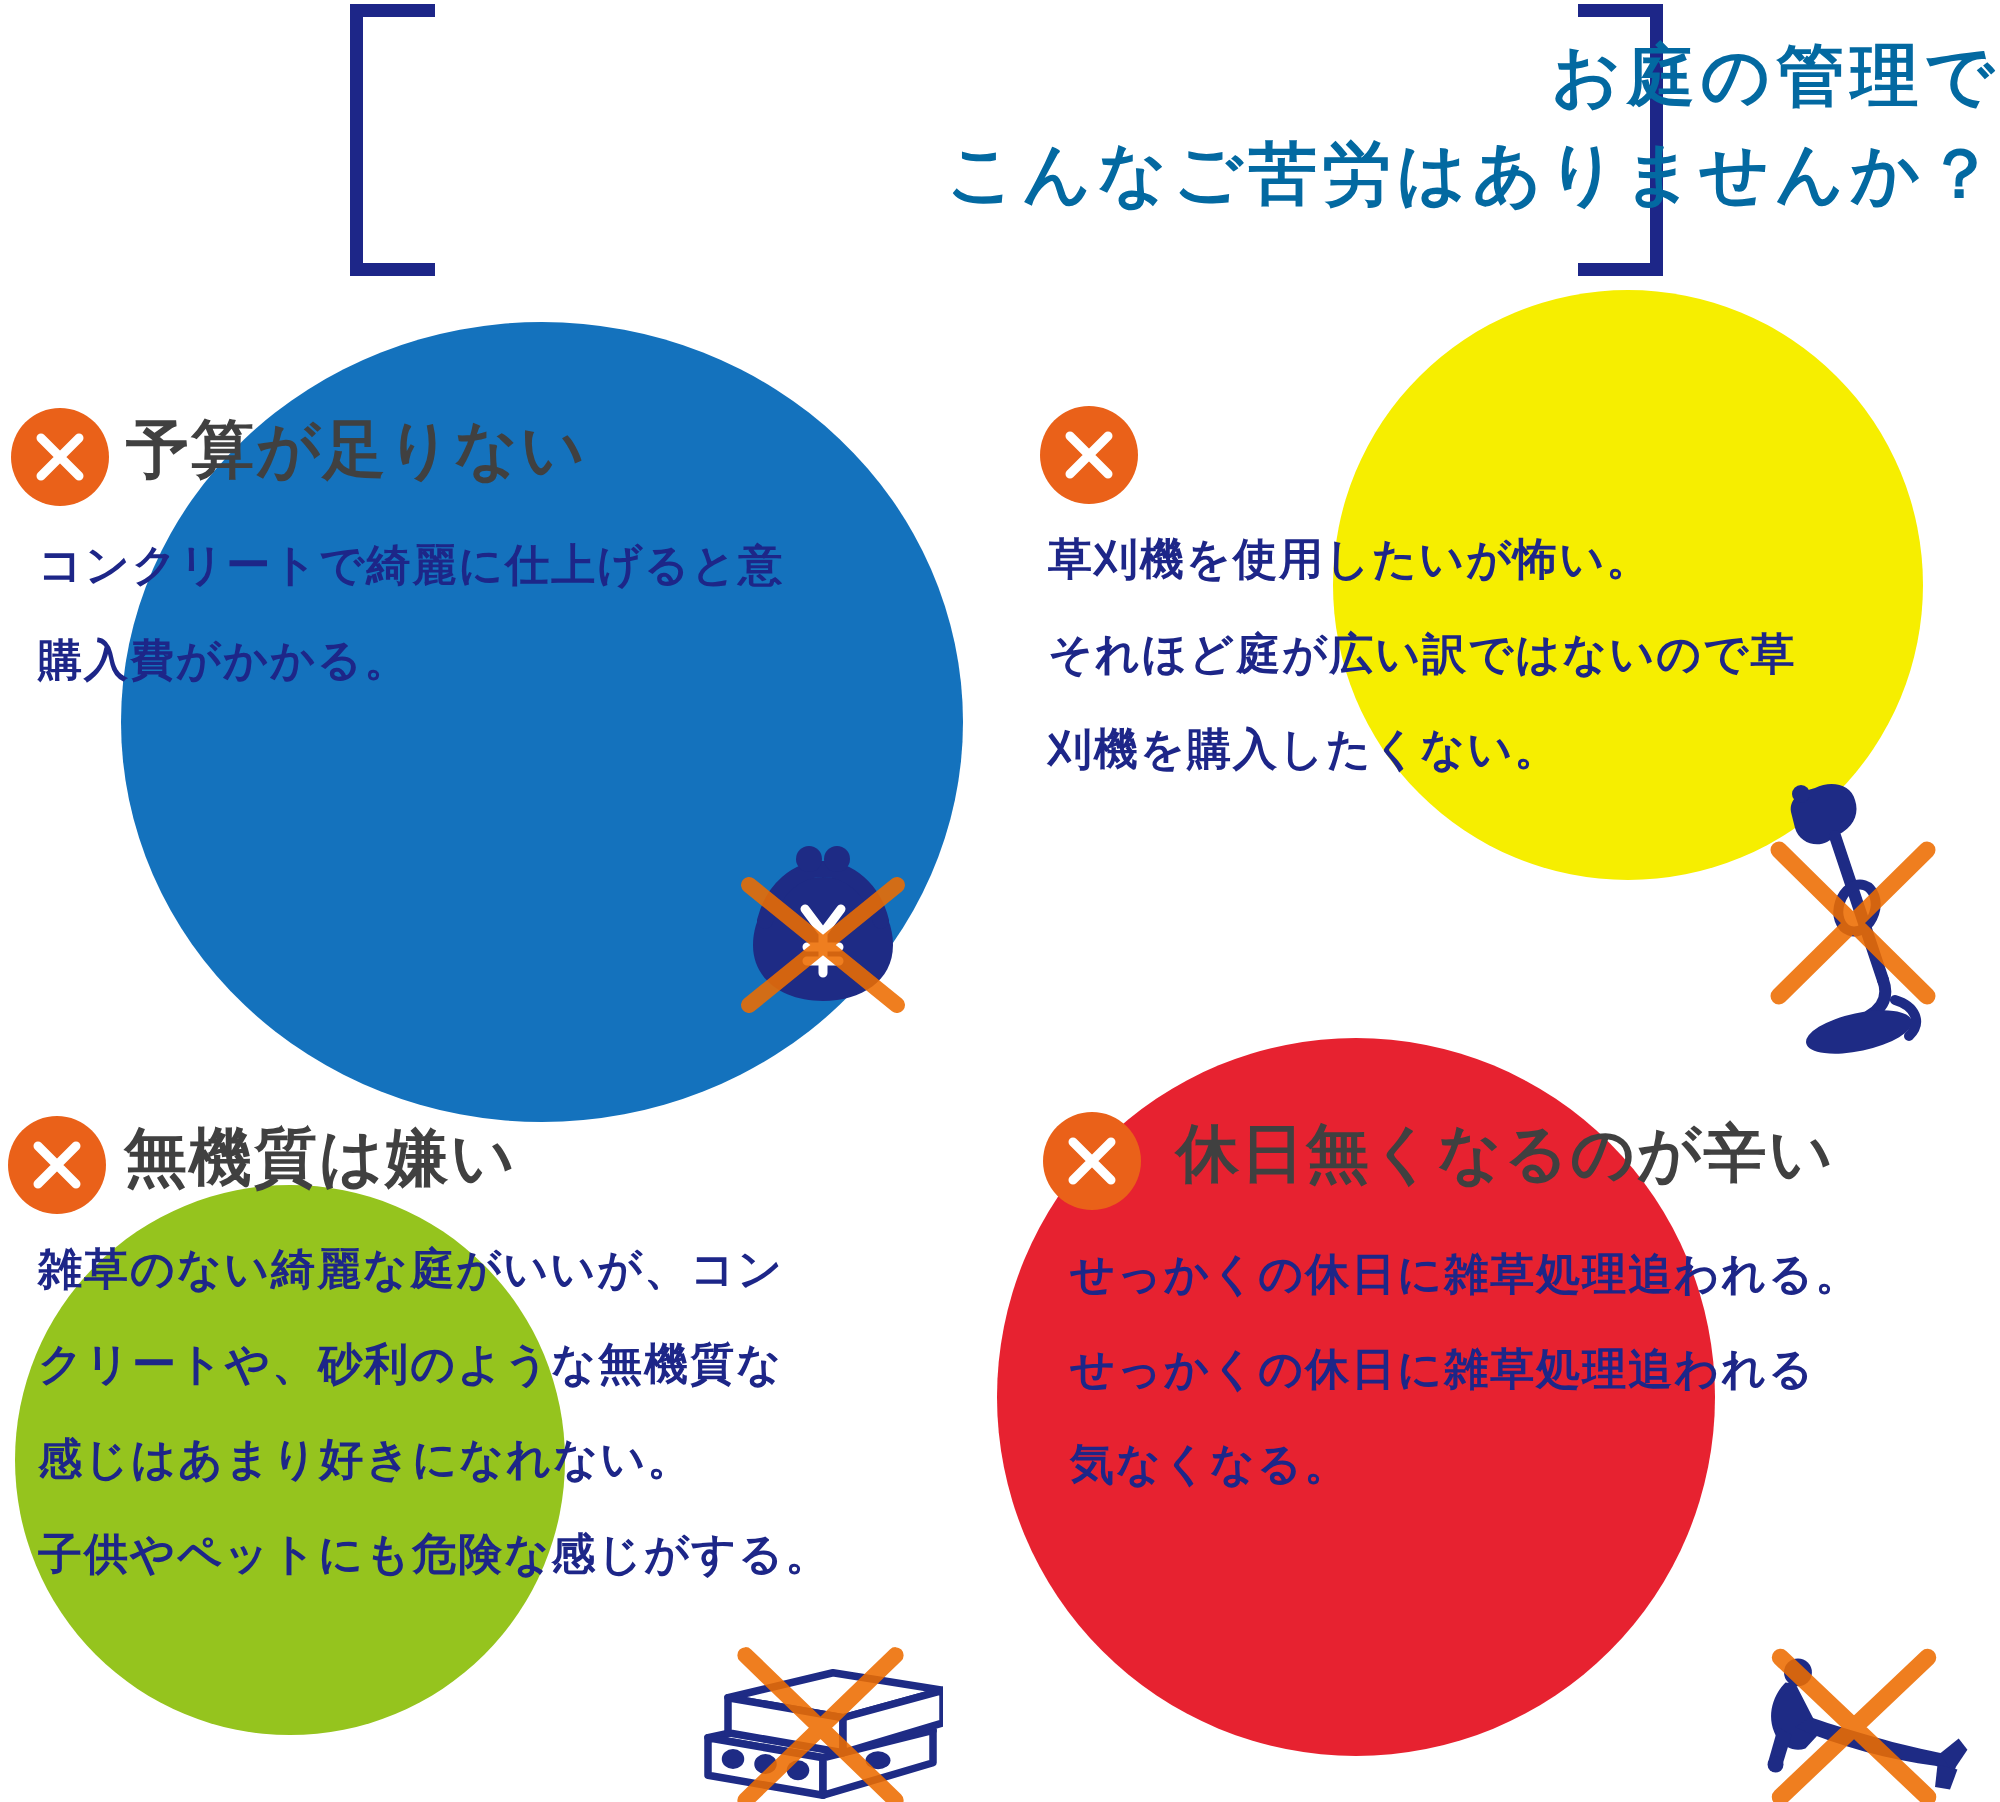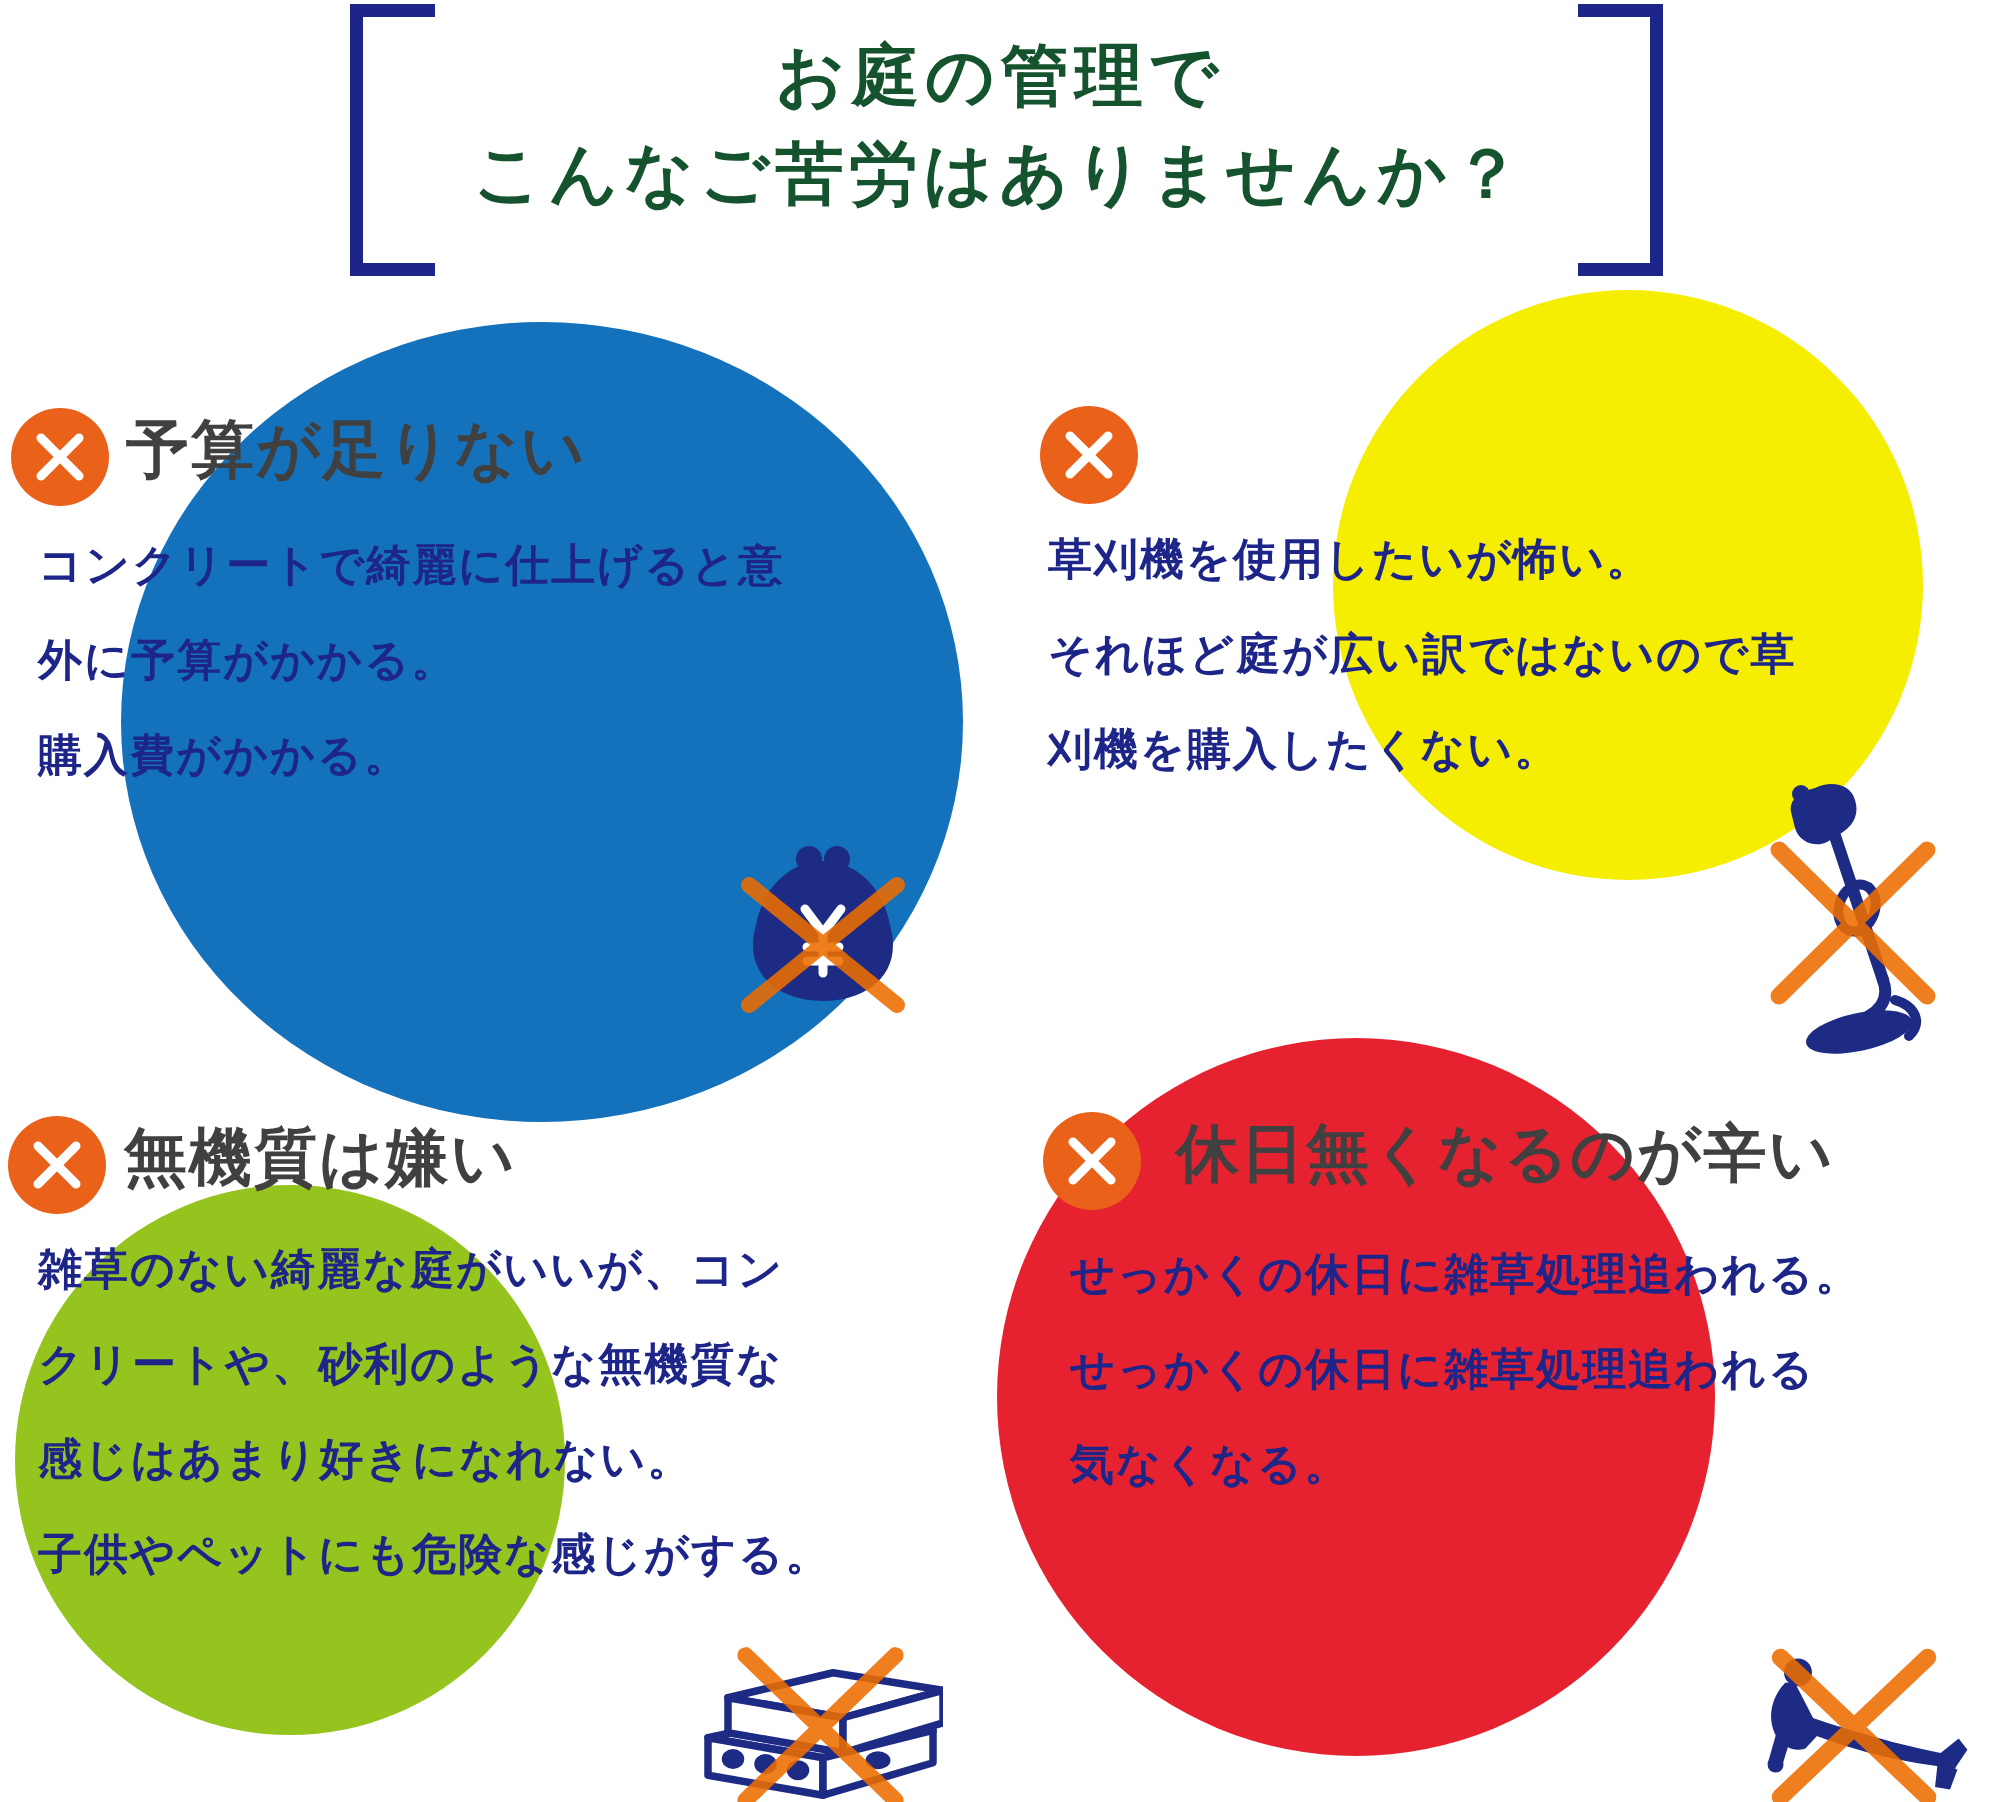--- a/index.html
+++ b/index.html
@@ -3,22 +3,22 @@
 <meta charset="utf-8">
 <style>
   html,body{margin:0;padding:0;background:#fff;}
   .canvas{
     position:relative;width:2000px;height:1802px;background:#ffffff;overflow:hidden;
     font-family:"Liberation Sans","DejaVu Sans",sans-serif;
   }
   .abs{position:absolute;}
   
   .title{
-    left:0;top:26px;width:2000px;text-align:center;
-    color:#14532d;font-weight:bold;font-size:68px;line-height:98px;letter-spacing:6px;
+    left:0;top:26px;width:2000px;text-align:right;
+    color:#0369a1;font-weight:bold;font-size:68px;line-height:98px;letter-spacing:6px;
   }
   .bracket{width:72px;height:246px;top:4px;}
   .bracket.left{left:350px;border-left:13px solid #1d2688;border-top:13px solid #1d2688;border-bottom:13px solid #1d2688;}
   .bracket.right{left:1578px;border-right:13px solid #1d2688;border-top:13px solid #1d2688;border-bottom:13px solid #1d2688;}
   
   .circle{border-radius:50%;}
   .circle.blue {left:121px;top:322px;width:842px;height:800px;}
   .circle.yellow{left:1333px;top:290px;width:590px;height:590px;}
   .circle.green{left:15px;top:1185px;width:550px;height:550px;}
   .circle.red  {left:997px;top:1038px;width:718px;height:718px;}
@@ -47,21 +47,20 @@
     <div>こんなご苦労はありませんか？</div>
   </div>
 
   <svg class="abs badge" style="left:11px;top:408px" viewBox="0 0 98 98">
     <circle cx="49" cy="49" r="49" fill="#ea6119"></circle>
     <path d="M30 30 L68 68 M68 30 L30 68" stroke="#ffffff" stroke-width="9" stroke-linecap="round" fill="none"></path>
   </svg>
   <div class="abs heading" style="left:126px;top:418px">予算が足りない</div>
   <div class="abs body-text" style="left:38px;top:517px">
     <div>コンクリートで綺麗に仕上げると意</div>
-    <div>外に予算がかかる。</div>
     <div>購入費がかかる。</div>
   </div>
 
   <svg class="abs" style="left:733px;top:833px" width="180" height="180" viewBox="0 0 90 90">
     <path d="M45 22 C24 22 10 38 10 56 C10 74 26 84 45 84 C64 84 80 74 80 56 C80 38 66 22 45 22 Z" fill="#1e2b85"></path>
     <path d="M16 44 C20 28 32 18 45 18 C58 18 70 28 74 44" stroke="#1e2b85" stroke-width="8" fill="none" stroke-linecap="round"></path>
     <circle cx="38" cy="13" r="6.5" fill="#1e2b85"></circle>
     <circle cx="52" cy="13" r="6.5" fill="#1e2b85"></circle>
     <path d="M36 38 L45 50 L54 38 M45 50 L45 70 M37 57 L53 57 M37 64 L53 64" stroke="#ffffff" stroke-width="4.5" fill="none" stroke-linecap="round"></path>
     <path d="M8 26 L82 86 M82 26 L8 86" stroke="#ed6c00" stroke-width="8" stroke-linecap="round" fill="none" opacity="0.88"></path>

